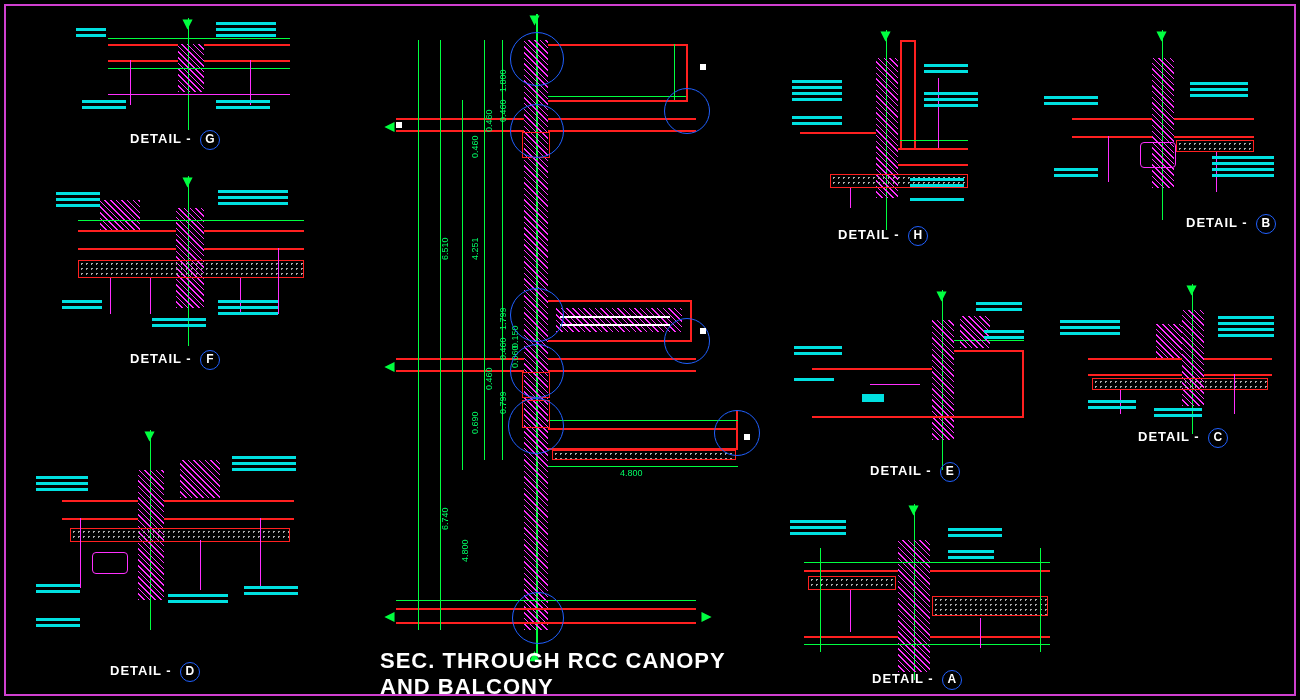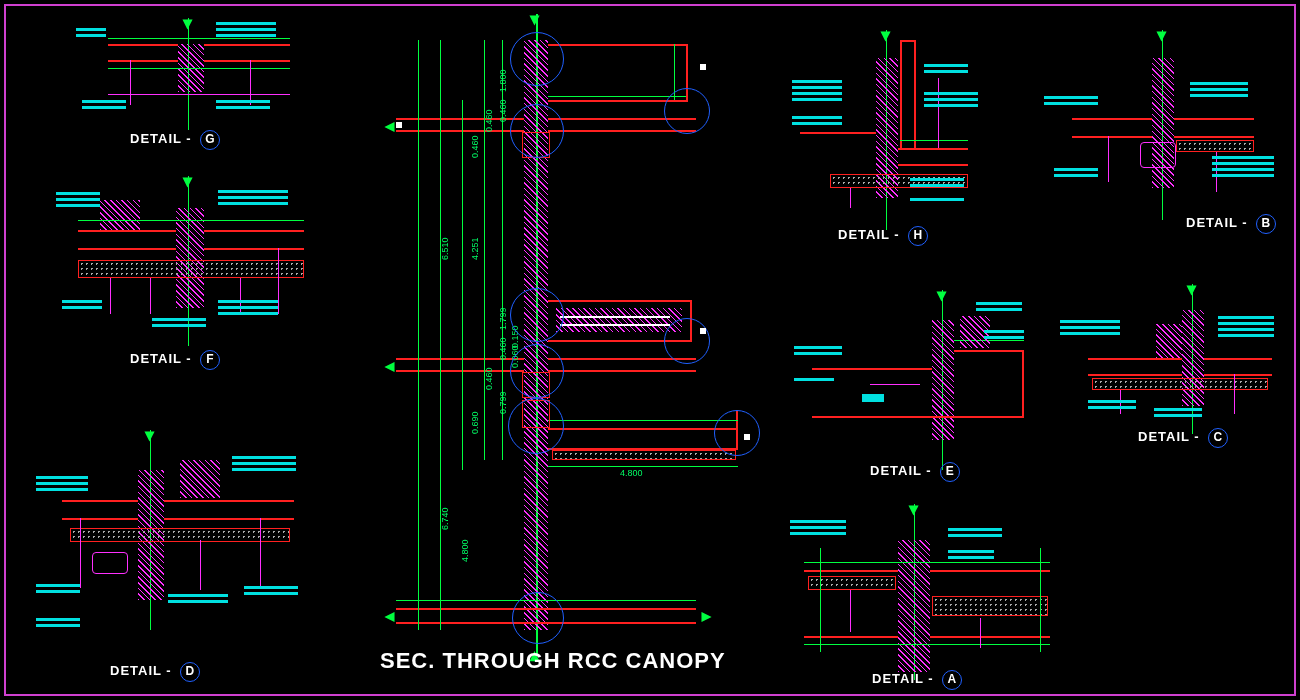--- a/index.html
+++ b/index.html
@@ -305,20 +305,21 @@
   <div class="circle-call" style="left:512px;top:592px;width:52px;height:52px"></div>
 
   <div class="wht" style="position:absolute;left:700px;top:64px;width:6px;height:6px"></div>
   <div class="wht" style="position:absolute;left:700px;top:328px;width:6px;height:6px"></div>
   <div class="wht" style="position:absolute;left:744px;top:434px;width:6px;height:6px"></div>
   <div class="wht" style="position:absolute;left:396px;top:122px;width:6px;height:6px"></div>
 
 </div>
 <div class="main-title" style="left:380px;top:648px">
   <div>SEC. THROUGH RCC CANOPY</div>
+  <div>AND BALCONY</div>
 </div>
 
 <div>
   <div class="ln v grn" style="left:886px;top:30px;height:200px"></div>
   <div class="break" style="left:881px;top:24px">▾</div>
   <div class="hatch" style="left:876px;top:58px;width:22px;height:140px"></div>
   <div class="ln v red" style="left:900px;top:40px;height:110px;width:2px"></div>
   <div class="ln v red" style="left:914px;top:40px;height:110px;width:2px"></div>
   <div class="ln h red" style="left:900px;top:40px;width:16px;height:2px"></div>
   <div class="ln h red" style="left:898px;top:148px;width:70px;height:2px"></div>

